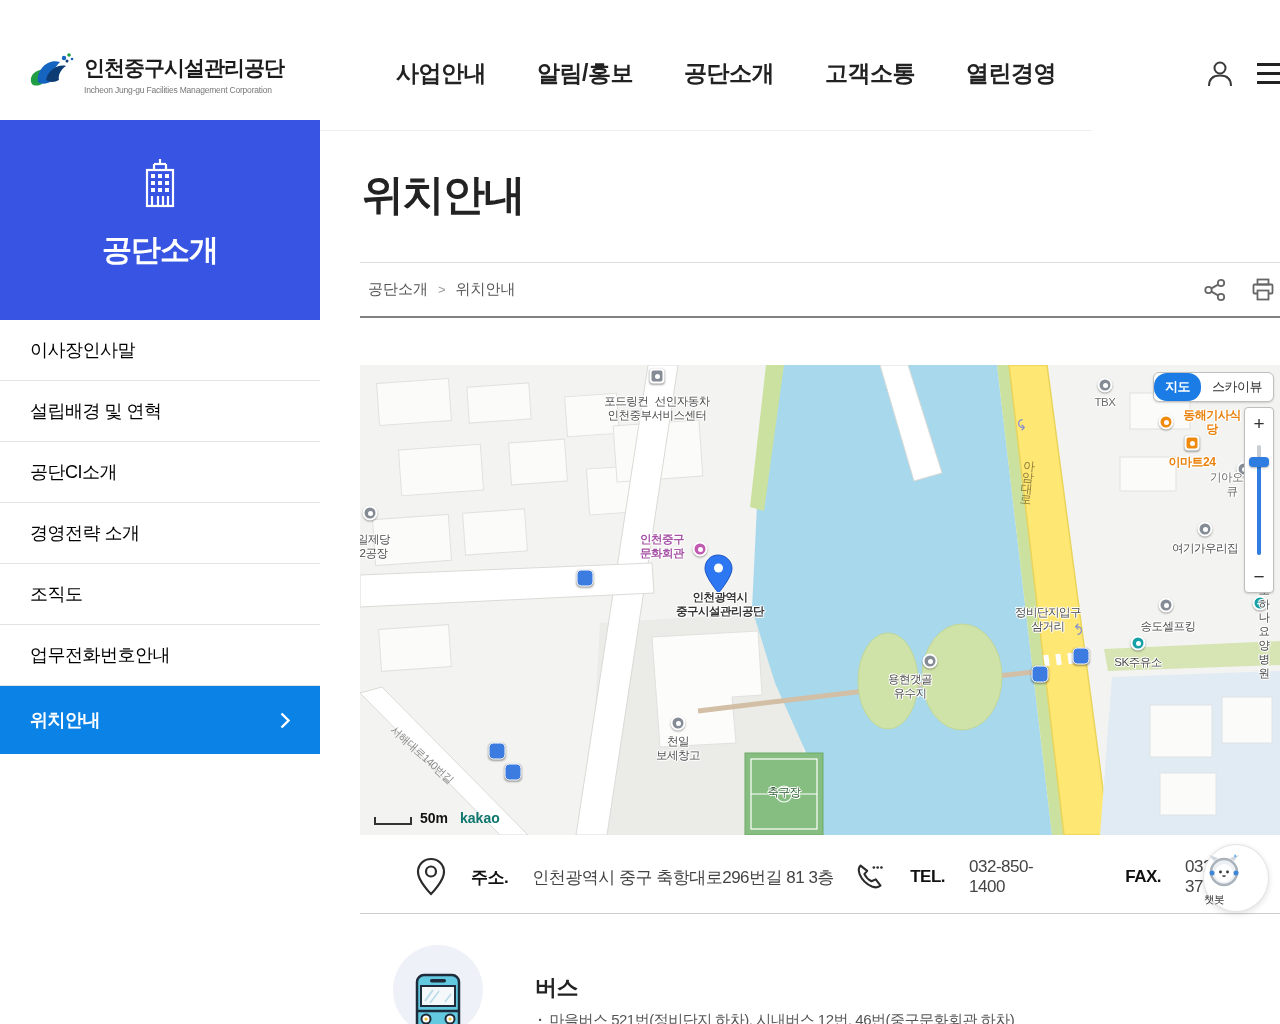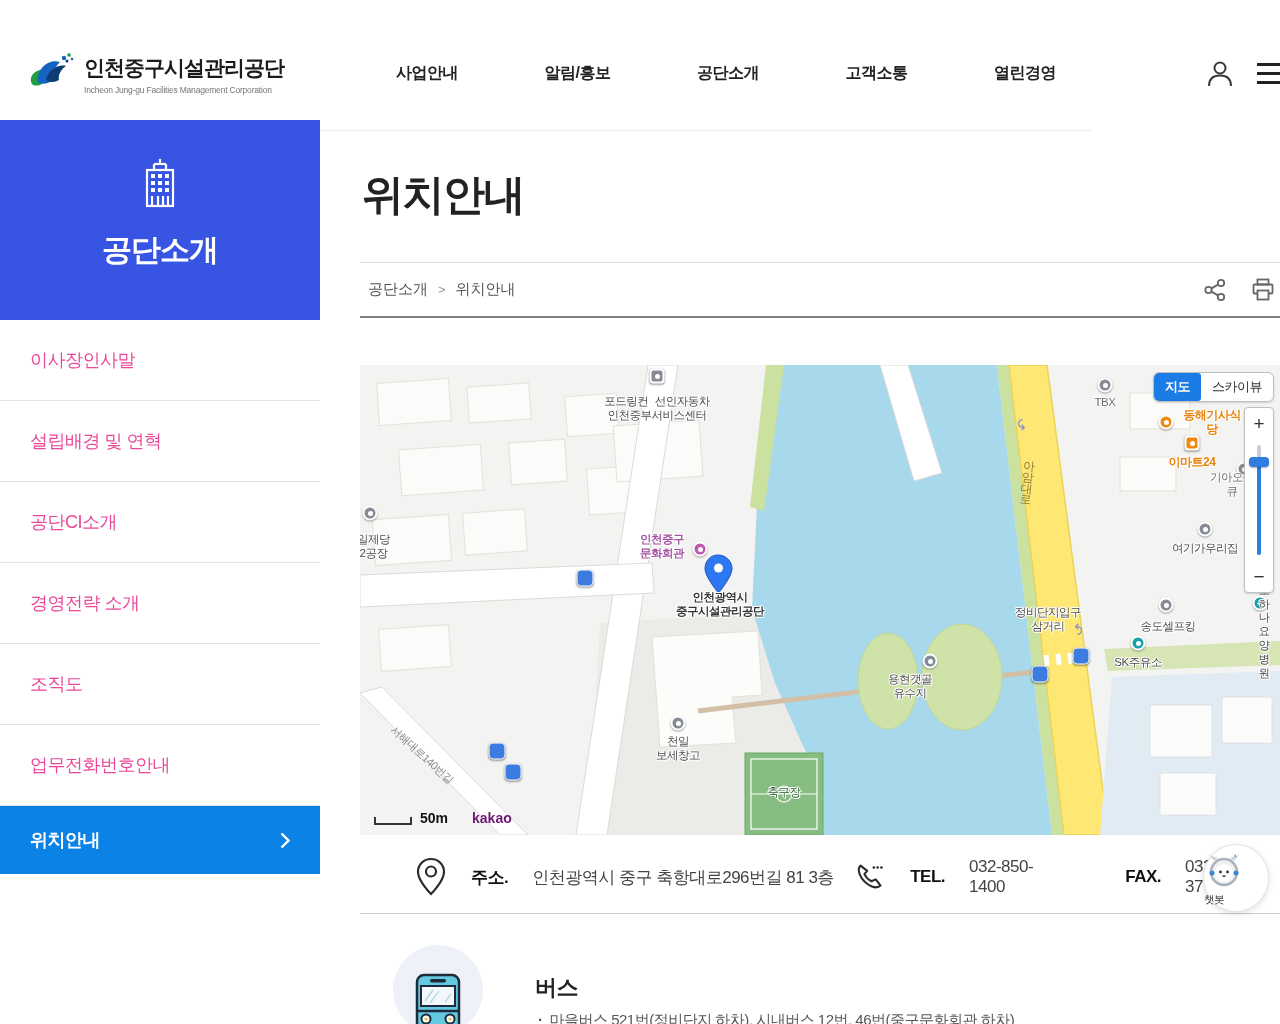--- a/index.html
+++ b/index.html
@@ -6,31 +6,31 @@
   html,body { width:1280px; height:1024px; overflow:hidden; background:#fff;
     font-family:"Liberation Sans","DejaVu Sans",sans-serif; color:#222; }
 
   
   .header { position:absolute; left:0; top:16px; width:1076px; height:115px; background:#fff; border-bottom:1px solid #eee;margin-left:16px; }
   .logo { position:absolute; left:10px; top:30px; display:flex; align-items:center; cursor:pointer; }
   .logo-text { margin-left:6px; }
   .logo-title { font-size:21px; font-weight:bold; color:#1b1b1b; letter-spacing:-1px; }
   .logo-sub { font-size:8.5px; color:#777; margin-top:3px; letter-spacing:-0.2px; }
   .gnb { position:absolute; left:330px; top:0; width:760px; height:115px; display:flex; align-items:center; justify-content:space-between; padding:0 50px; }
-  .gnb-item { font-size:16px; font-weight:600; color:#222; cursor:pointer; letter-spacing:-0.5px; }
+  .gnb-item { font-size:23px; font-weight:600; color:#222; cursor:pointer; letter-spacing:-0.5px; }
   .hd-user { position:absolute; left:1190px; top:43px; width:28px; height:30px; cursor:pointer; }
   .hd-burger { position:absolute; left:1241px; top:47px; width:33px; height:21px; cursor:pointer; }
   .hd-burger span { display:block; height:3px; background:#222; margin-bottom:6px; }
 
   
   .sidebar { position:absolute; left:0; top:120px; width:320px; }
   .side-head { height:200px; background:#3754e3; color:#fff; text-align:center; }
   .side-head svg { margin-top:36px; }
   .side-title { font-size:30px; font-weight:bold; margin-top:14px; letter-spacing:-1px; }
-  .side-item { height:81px; display:flex; align-items:center; padding:0 30px; font-size:18px; color:#ec4899; border-bottom:1px solid #e3e3e3; cursor:pointer; letter-spacing:-0.5px; background:#fff; justify-content:space-between; }
+  .side-item { height:61px; display:flex; align-items:center; padding:0 30px; font-size:18px; color:#000000; border-bottom:1px solid #e3e3e3; cursor:pointer; letter-spacing:-0.5px; background:#fff; justify-content:space-between; }
   .side-item.active { height:68px; background:#0b82e6; color:#fff; font-weight:bold; border-bottom:none; }
 
   
   .content { position:absolute; left:360px; top:115px; width:920px; height:909px; }
   .page-title { position:absolute; left:2px; top:52px; font-size:42px; font-weight:bold; color:#222; letter-spacing:-1.5px; }
   .crumb-bar { position:absolute; left:0; top:147px; width:920px; height:56px; border-top:1px solid #ddd; border-bottom:2px solid #808080; display:flex; align-items:center; }
   .crumbs { font-size:15px; color:#555; display:flex; align-items:center; gap:10px; margin-left:8px; }
   .crumb { cursor:pointer; }
   .crumb-sep { color:#999; font-size:13px; }
   .crumb-icons { position:absolute; right:4px; top:14px; display:flex; gap:22px; }
@@ -53,31 +53,31 @@
   .poi-ic.g { background:#858c95; }
   .poi-ic.o { background:#f08a0e; }
   .poi-ic.p { background:#c05ab0; }
   .poi-ic.t { background:#17a0a8; }
   .poi-ic.sq { border-radius:4px; }
   .poi-ic.plus::after { content:"+"; width:auto; height:auto; background:none; color:#fff; font-size:11px; font-weight:bold; line-height:1; }
   .busic { position:absolute; width:17px; height:17px; background:#3c7ce0; border:1.5px solid #fff; border-radius:5px; box-shadow:0 1px 2px rgba(0,0,0,.35); transform:translate(-50%,-50%); }
 
   .maptype { position:absolute; right:6px; top:7px; display:flex; background:#fff; border:1px solid #bfbfbf; border-radius:6px; overflow:hidden; height:30px; box-shadow:0 1px 2px rgba(0,0,0,.15); }
   .maptype .mt { font-size:13px; padding:0 11px; display:flex; align-items:center; cursor:pointer; color:#333; letter-spacing:-0.5px; }
-  .maptype .mt.on { background:#1b7ce6; color:#fff; font-weight:bold; border-radius:3px; }
+  .maptype .mt.on { background:#1b7ce6; color:#fff; font-weight:bold; border-radius:13px; }
   .zoomctl { position:absolute; right:6px; top:42px; width:30px; background:#fff; border:1px solid #bfbfbf; border-radius:4px; box-shadow:0 1px 2px rgba(0,0,0,.15); }
   .zbtn { height:31px; display:flex; align-items:center; justify-content:center; font-size:19px; color:#333; cursor:pointer; }
   .zslider { position:relative; height:122px; cursor:pointer; }
   .zslider .track { position:absolute; left:50%; top:6px; bottom:6px; width:4px; margin-left:-2px; background:#c9ced6; border-radius:2px; }
   .zslider .fill { position:absolute; left:50%; top:26px; bottom:6px; width:4px; margin-left:-2px; background:#2f7de1; border-radius:2px; }
   .zslider .handle { position:absolute; left:50%; top:18px; width:20px; height:10px; margin-left:-10px; background:#2f7de1; border-radius:4px; box-shadow:0 1px 2px rgba(0,0,0,.3); cursor:grab; }
   .mapscale { position:absolute; left:14px; bottom:10px; display:flex; align-items:flex-end; gap:8px; }
   .mapscale .bar { width:38px; height:8px; border-left:2px solid #333; border-right:2px solid #333; border-bottom:2px solid #333; }
   .mapscale .val { font-size:14px; font-weight:bold; color:#111; line-height:1; }
-  .mapscale .kakao { font-size:14px; font-weight:bold; color:#701a75; line-height:1; margin-left:16px; }
+  .mapscale .kakao { font-size:14px; font-weight:bold; color:#0f766e; line-height:1; margin-left:4px; }
 
   
   .contact { position:absolute; left:0; top:725px; width:920px; height:74px; border-bottom:1px solid #ccc; }
   .c-group { position:absolute; top:0; height:74px; display:flex; align-items:center; gap:24px; }
   .c-addr { left:55px; } .c-tel { left:492px; }
   .c-label { font-size:17px; font-weight:bold; color:#111; letter-spacing:-0.5px; }
   .c-val { font-size:17px; color:#444; letter-spacing:-0.5px; }
   .chatbot { position:absolute; left:843px; top:4px; width:66px; height:68px; background:#fff; border:1px solid #e4e4e4; border-radius:50%; box-shadow:0 2px 6px rgba(0,0,0,.12); cursor:pointer; z-index:5; }
   .chatbot .cb-txt { font-size:10.5px; color:#333; margin-top:-2px; letter-spacing:-0.5px; }
 

